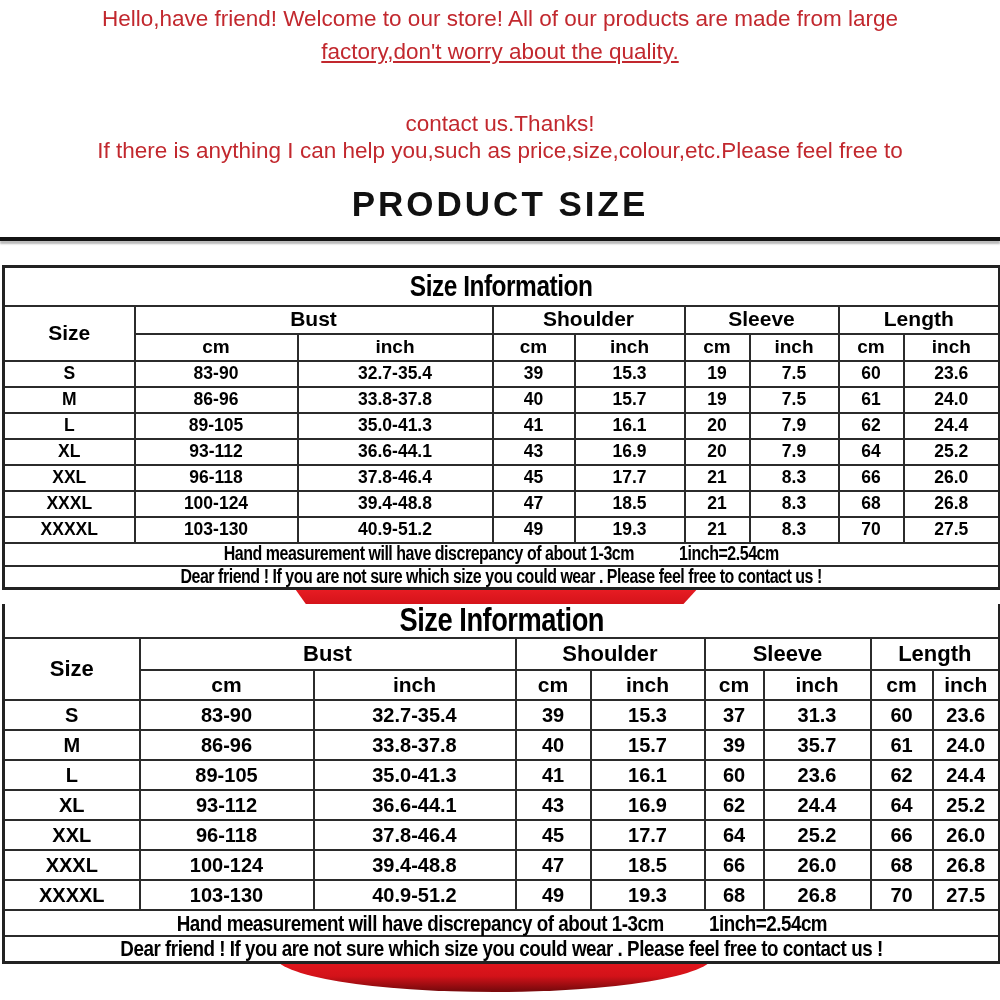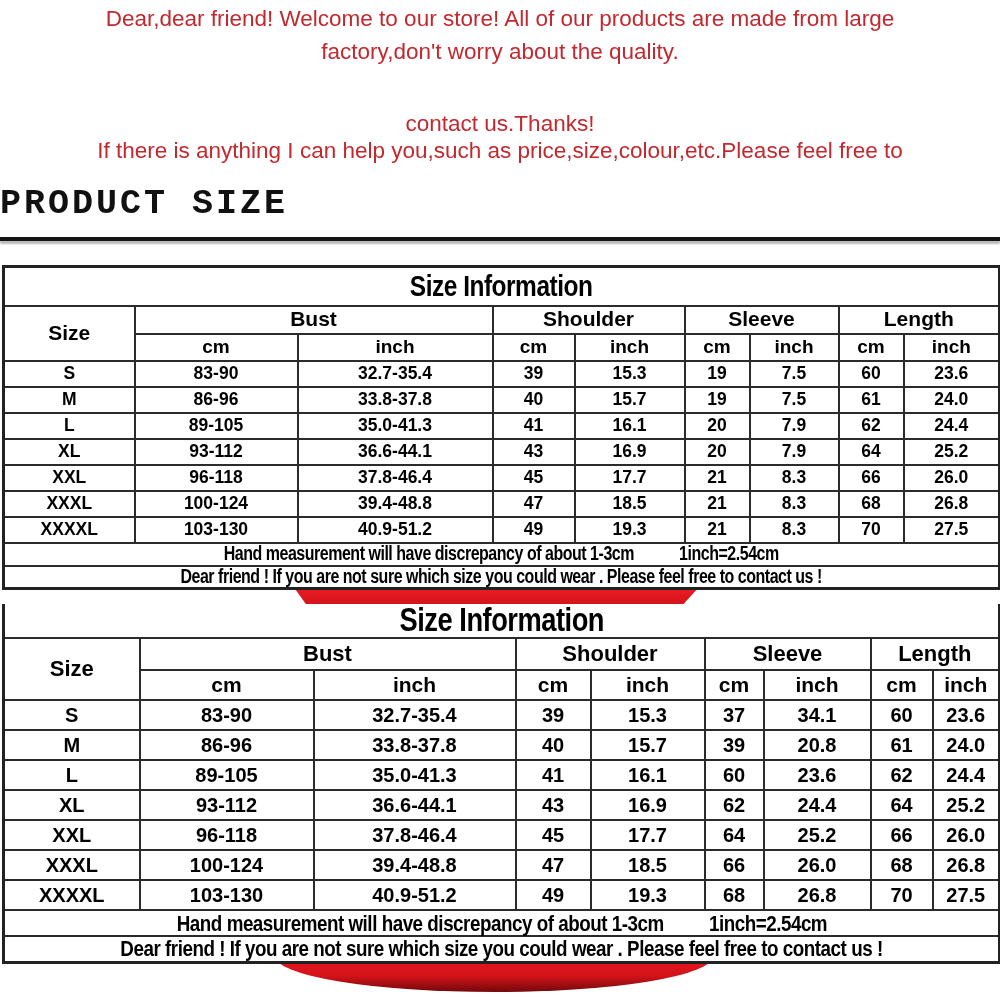--- a/index.html
+++ b/index.html
@@ -5,26 +5,26 @@
   html,body{margin:0;padding:0;}
   body{
     width:1000px;height:1000px;position:relative;overflow:hidden;
     background:#ffffff;font-family:"Liberation Sans",sans-serif;color:#000;
   }
   
   .greet-line{
     position:absolute;left:0;width:1000px;text-align:center;
     color:#c2282e;font-size:22.5px;font-weight:400;white-space:nowrap;
   }
-  #g1{top:6px;}  #g2{top:39px;}
+  #g1{top:6px;}  #g2{top:39px;text-decoration:underline;}
   #g3{top:90px;margin-top:48px;} #g4{top:111px;}
   
   .product-heading{
-    position:absolute;top:184px;left:0;width:1000px;
-    font-family:Liberation Mono, monospace;font-weight:bold;font-size:35px;
+    position:absolute;top:184px;left:0;width:1000px;text-align:center;
+    font-family:Liberation Sans, sans-serif;font-weight:bold;font-size:35px;
     letter-spacing:3px;color:#111;
   }
   .divider{
     position:absolute;top:237px;left:0;width:1000px;height:4px;
     background:#141414;box-shadow:0 3px 2px rgba(0,0,0,0.28);
   }
   
   table.size-table{
     position:absolute;left:2px;width:996px;border-collapse:collapse;
     table-layout:fixed;background:#fff;z-index:2;
@@ -62,21 +62,21 @@
   }
   .red-crescent{
     position:absolute;left:275px;top:920px;width:438px;height:72px;z-index:1;
     border-radius:50%;
     background:linear-gradient(180deg,#e8171e 50%,#d31219 78%,#7e0a0d 97%);
   }
 </style>
 </head>
 <body>
 
-<div class="greet-line" id="g1">Dear,dear friend! Welcome to our store! All of our products are made from large</div>
+<div class="greet-line" id="g1">Hello,have friend! Welcome to our store! All of our products are made from large</div>
 <div class="greet-line" id="g2">factory,don't worry about the quality.</div>
 <div class="greet-line" id="g3">If there is anything I can help you,such as price,size,colour,etc.Please feel free to</div>
 <div class="greet-line" id="g4">contact us.Thanks!</div>
 
 <div class="product-heading">PRODUCT SIZE</div>
 <div class="divider"></div>
 
 <div class="red-band"></div>
 <div class="red-crescent"></div>
 
@@ -240,32 +240,32 @@
     </tr>
   </thead>
   <tbody>
       <tr>
         <td>S</td>
         <td>83-90</td>
         <td>32.7-35.4</td>
         <td>39</td>
         <td>15.3</td>
         <td>37</td>
-        <td>34.1</td>
+        <td>31.3</td>
         <td>60</td>
         <td>23.6</td>
       </tr>
       <tr>
         <td>M</td>
         <td>86-96</td>
         <td>33.8-37.8</td>
         <td>40</td>
         <td>15.7</td>
         <td>39</td>
-        <td>20.8</td>
+        <td>35.7</td>
         <td>61</td>
         <td>24.0</td>
       </tr>
       <tr>
         <td>L</td>
         <td>89-105</td>
         <td>35.0-41.3</td>
         <td>41</td>
         <td>16.1</td>
         <td>60</td>

